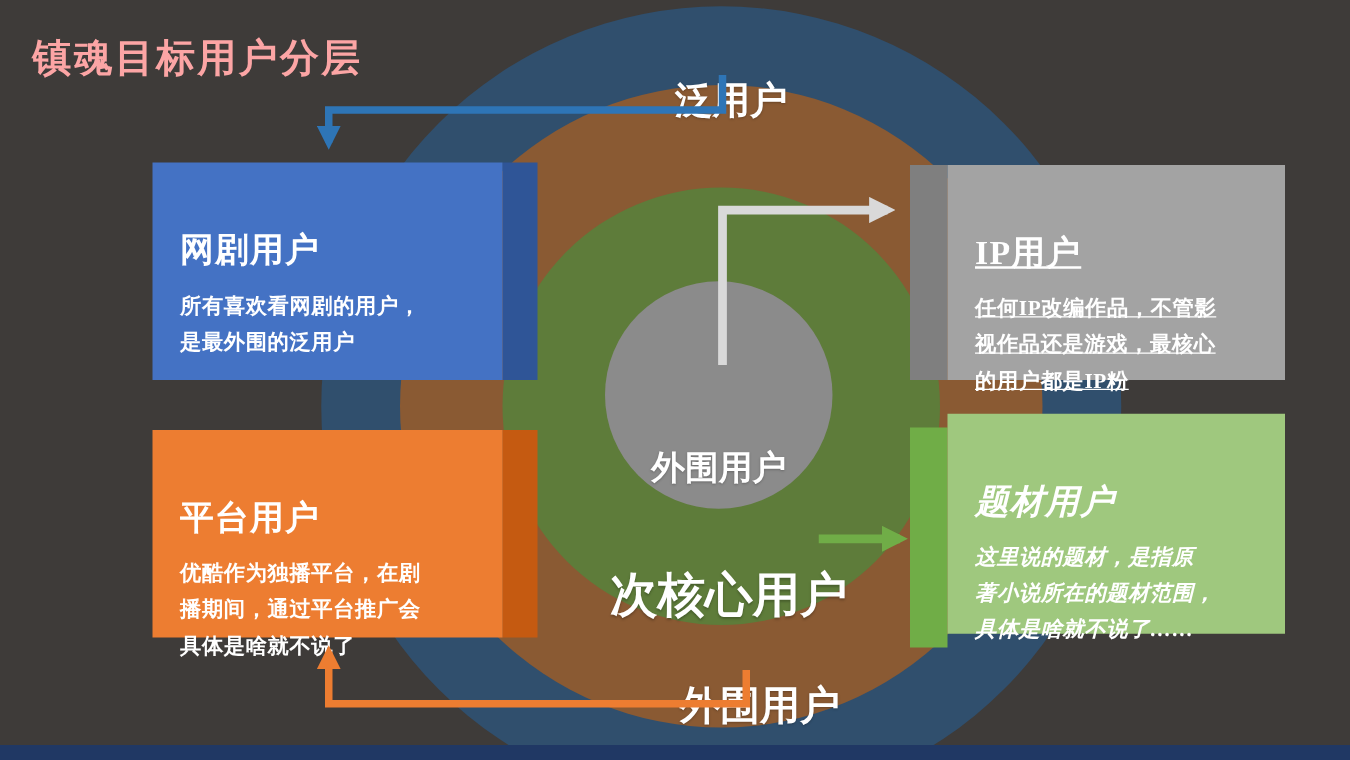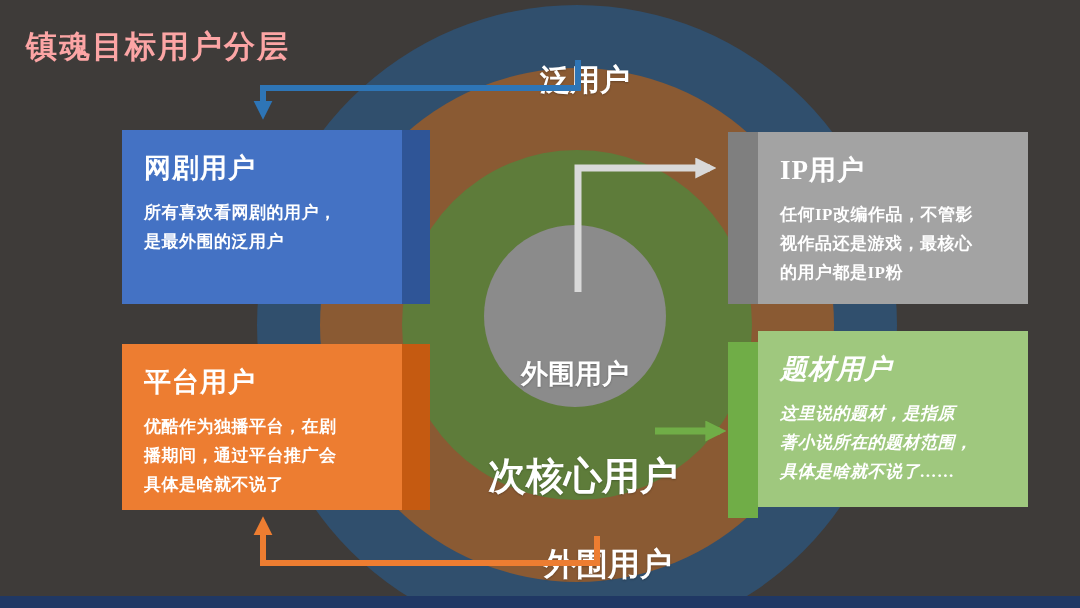--- a/index.html
+++ b/index.html
@@ -16,21 +16,21 @@
   .ring-outer      { left:257px; top:5px;   width:640px; height:640px; }
   .ring-peripheral { left:320px; top:68px;  width:514px; height:514px; }
   .ring-subcore    { left:402px; top:150px; width:350px; height:350px; }
   .ring-core       { left:484px; top:225px; width:182px; height:182px; }
   .ring-label { position:absolute; color:#ffffff; font-weight:bold; text-align:center; text-shadow:0 1px 2px rgba(0,0,0,.25);margin-top:44px; }
   .label-fan        { left:505px; top:16px;  width:160px; font-size:30px; }
   .label-core       { left:484px; top:312px; width:182px; font-size:27px; }
   .label-subcore    { left:478px; top:407px; width:200px; font-size:38px;text-align:right; }
   .label-peripheral { left:528px; top:499px; width:160px; font-size:32px; }
   .callout { position:absolute; color:#ffffff; padding:20px 18px 0 22px; }
-  .callout-title { font-size:27px; font-weight:bold; letter-spacing:1px; margin-bottom:12px; }
+  .callout-title { font-size:27px; font-weight:bold; letter-spacing:1px; margin-bottom:12px;margin-top:32px; }
   .callout-body  { font-size:17px; font-weight:bold; line-height:1.72; white-space:pre-line; letter-spacing:.5px; }
   .callout-webdrama { left:122px; top:130px; width:280px; height:174px; }
   .callout-ip       { left:758px; top:132px; width:270px; height:172px; }
   .callout-platform { left:122px; top:344px; width:280px; height:166px; }
   .callout-genre    { left:758px; top:331px; width:270px; height:176px;font-style:italic; }
   .accent { position:absolute; }
   .accent-webdrama { left:402px; top:130px; width:28px; height:174px; }
   .accent-ip       { left:728px; top:132px; width:30px; height:172px; }
   .accent-platform { left:402px; top:344px; width:28px; height:166px; }
   .accent-genre    { left:728px; top:342px; width:30px; height:176px; }
@@ -57,21 +57,21 @@
   <div class="accent accent-webdrama" style="background: rgb(47, 85, 151);"></div>
   <div class="accent accent-ip" style="background: rgb(127, 127, 127);"></div>
   <div class="accent accent-platform" style="background: rgb(197, 90, 17);"></div>
   <div class="accent accent-genre" style="background: rgb(112, 173, 71);"></div>
 
   <div class="callout callout-webdrama" style="background: rgb(68, 114, 196);">
     <div class="callout-title">网剧用户</div>
     <div class="callout-body">所有喜欢看网剧的用户，
 是最外围的泛用户</div>
   </div>
-  <div class="callout callout-ip" style="background: rgb(163, 163, 163);">
+  <div class="callout callout-ip" style="background: rgb(163, 163, 163); text-decoration: underline;">
     <div class="callout-title">IP用户</div>
     <div class="callout-body">任何IP改编作品，不管影
 视作品还是游戏，最核心
 的用户都是IP粉</div>
   </div>
   <div class="callout callout-platform" style="background: rgb(237, 125, 49);">
     <div class="callout-title">平台用户</div>
     <div class="callout-body">优酷作为独播平台，在剧
 播期间，通过平台推广会
 具体是啥就不说了</div>

